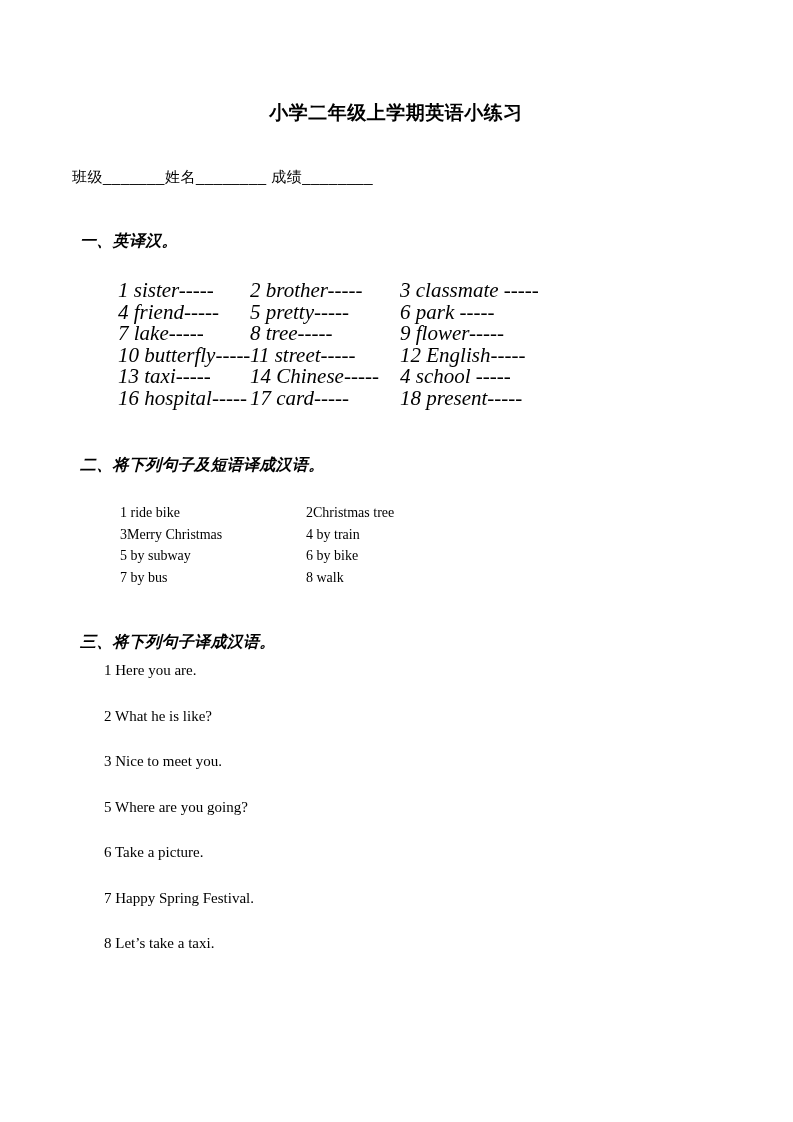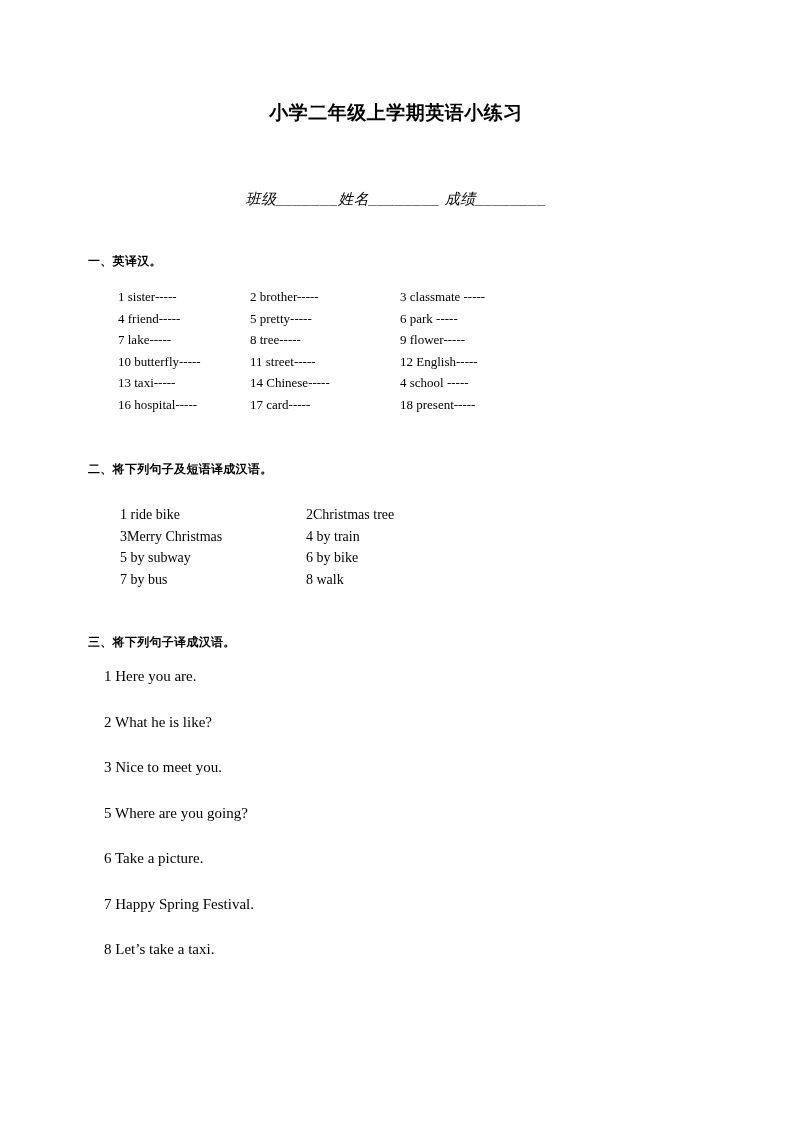--- a/index.html
+++ b/index.html
@@ -25,43 +25,43 @@
   .doc-title {
     text-align: center;
     font-family: "Liberation Sans", sans-serif;
     font-weight: bold;
     font-size: 19px;
     letter-spacing: 0.5px;
     margin: 0;
     padding-top: 100px;
   }
   .info-line {
-    text-align: center;
     font-family: "Liberation Sans", sans-serif;
     font-size: 15px;
-    margin-top: 64px;
+    margin-top: 42px;
     letter-spacing: 0.5px;
-    font-style: italic;
   }
   .section-head {
     font-family: "Liberation Sans", sans-serif;
     font-weight: bold;
-    font-size: 12px;
-    margin: 16px;
+    font-size: 16px;
+    margin: 8px;
     letter-spacing: 0.3px;
+    font-style: italic;
   }
   .sec1 { margin-top: 44px; }
   .sec2 { margin-top: 46px; }
   .sec3 { margin-top: 44px; }
 
   .word-block {
-    margin-top: 16px;
+    margin-top: 28px;
     padding-left: 46px;
-    font-size: 13px;
+    font-size: 21px;
     line-height: 21.5px;
+    font-style: italic;
   }
   .word-row {
     display: block;
     white-space: pre;
   }
   .w-col {
     display: inline-block;
     vertical-align: top;
   }
   .c1 { width: 132px; }

